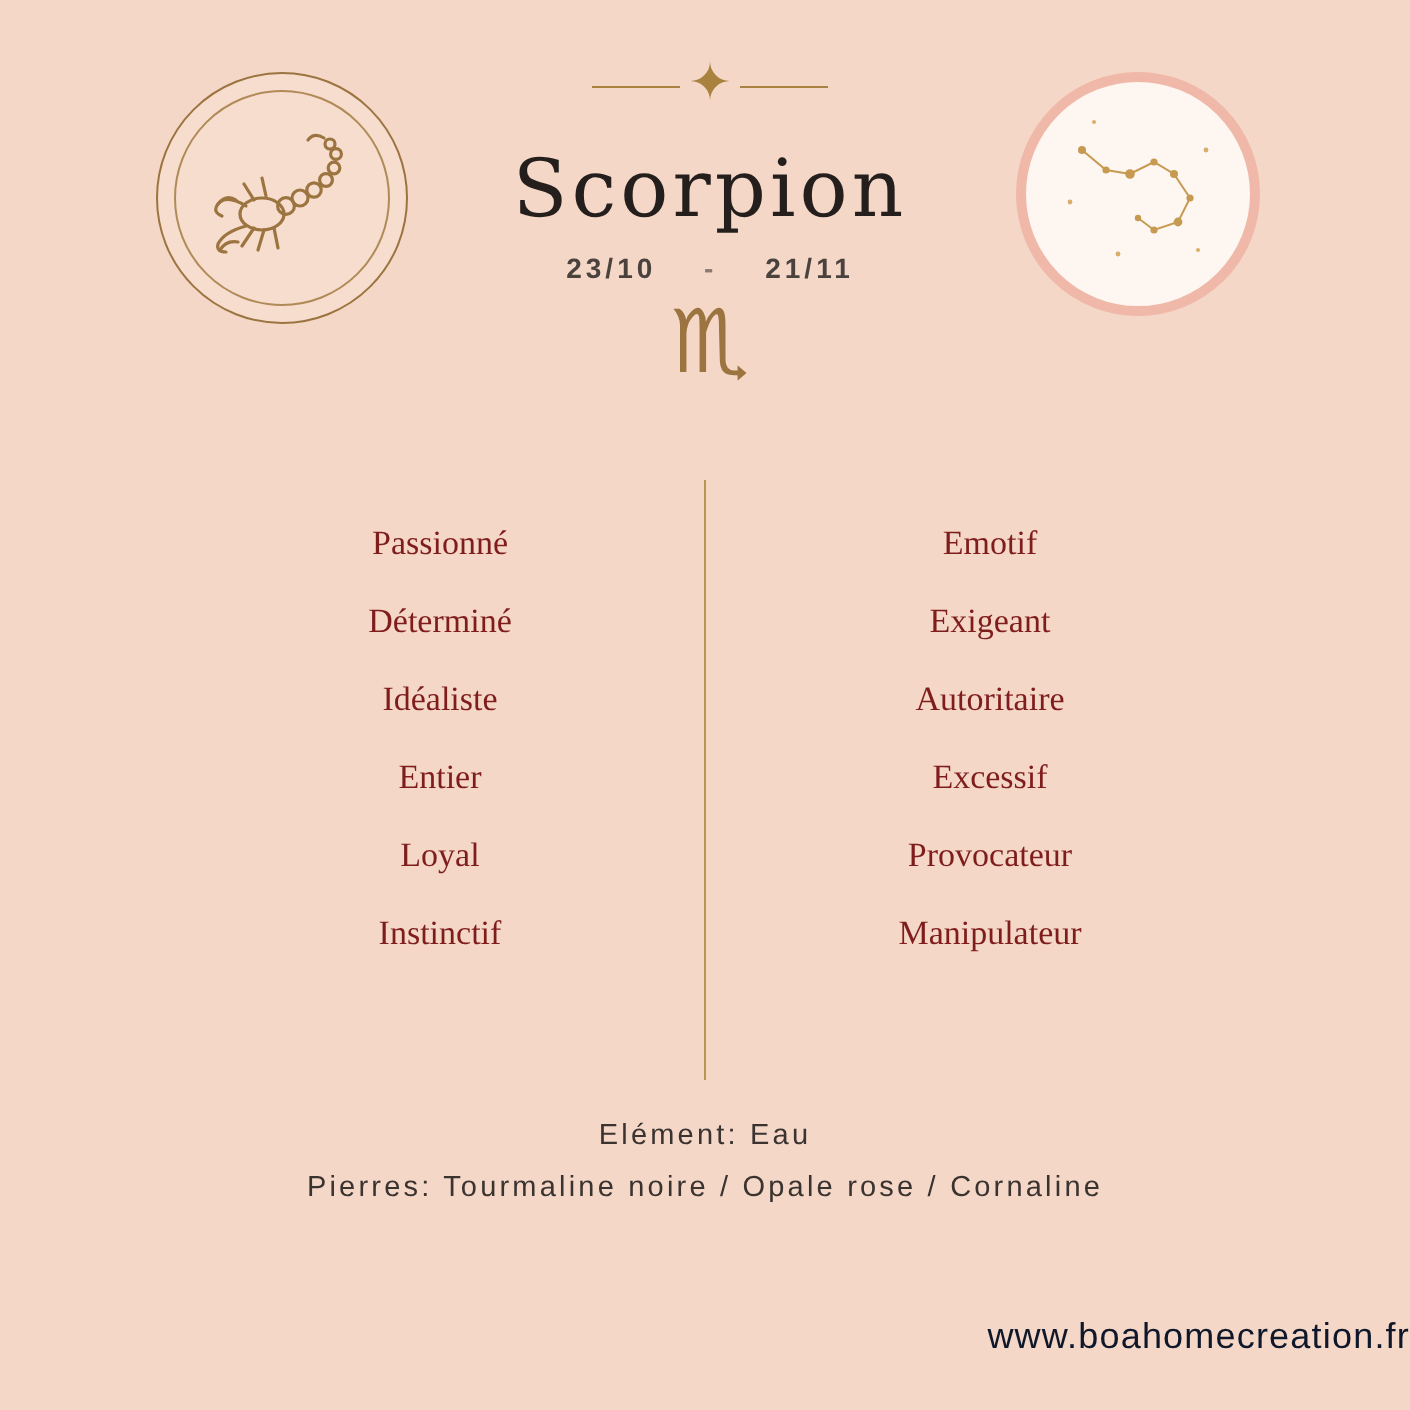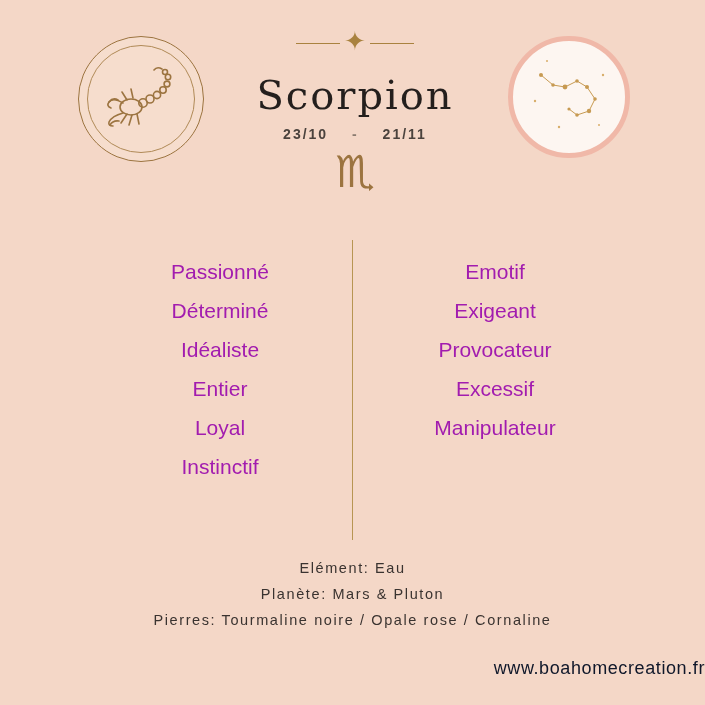--- a/index.html
+++ b/index.html
@@ -142,23 +142,24 @@
   }
   .col {
     position: absolute;
     top: 12px;
     width: 300px;
     text-align: center;
   }
   .col.left { left: 70px; }
   .col.right { left: 345px; }
   .trait {
-    font-size: 21px;
+    font-size: 17px;
     line-height: 39px;
-    color: #a21caf;
+    color: #7f1d1d;
+    font-family: Liberation Serif, serif;
   }
 
   
   .info {
     position: absolute;
     left: 0;
     top: 555px;
     width: 705px;
     text-align: center;
   }
@@ -264,27 +265,27 @@
       <div class="trait">Déterminé</div>
       <div class="trait">Idéaliste</div>
       <div class="trait">Entier</div>
       <div class="trait">Loyal</div>
       <div class="trait">Instinctif</div>
     </div>
 
     <div class="col right">
       <div class="trait">Emotif</div>
       <div class="trait">Exigeant</div>
+      <div class="trait">Autoritaire</div>
+      <div class="trait">Excessif</div>
       <div class="trait">Provocateur</div>
-      <div class="trait">Excessif</div>
       <div class="trait">Manipulateur</div>
     </div>
   </div>
 
   <div class="info">
     <div class="info-line">Elément: Eau</div>
-    <div class="info-line">Planète: Mars &amp; Pluton</div>
     <div class="info-line">Pierres: Tourmaline noire / Opale rose / Cornaline</div>
   </div>
 
   <div class="website">www.boahomecreation.fr</div>
 
 </div>
 
 </body></html>

